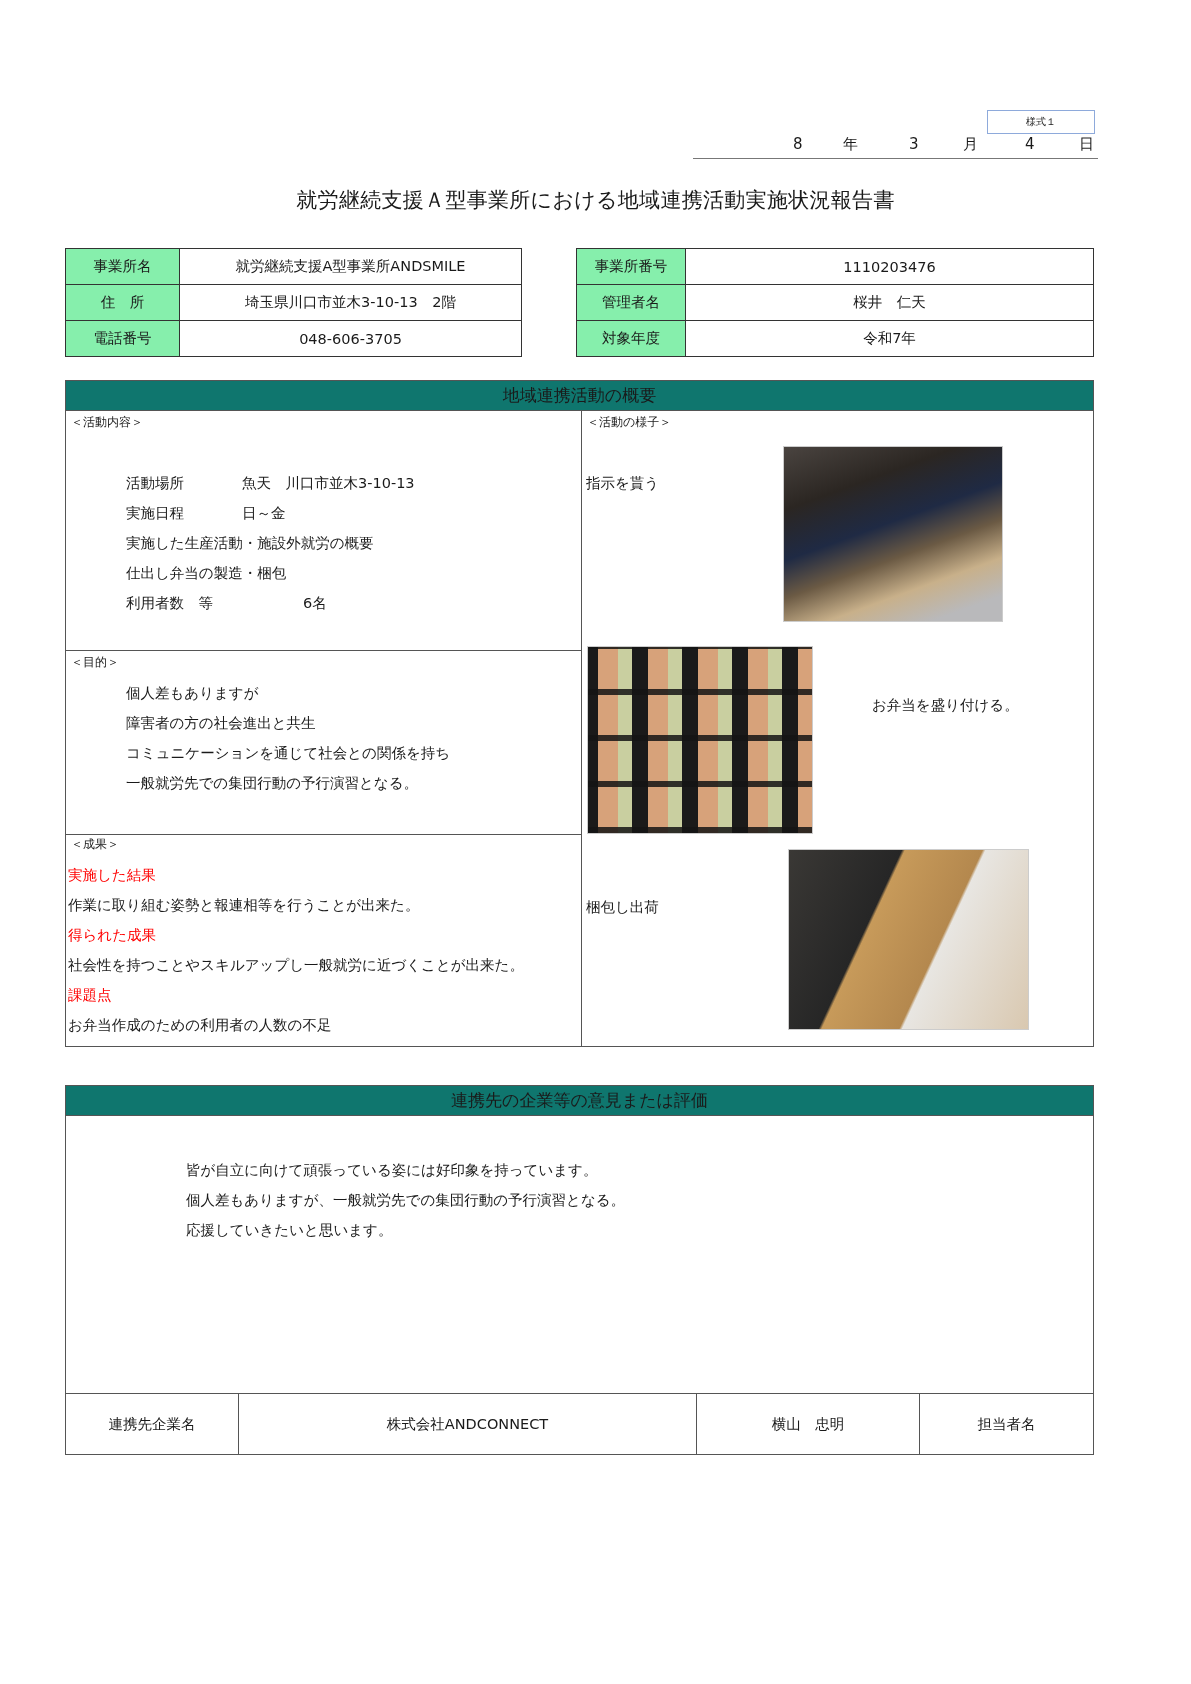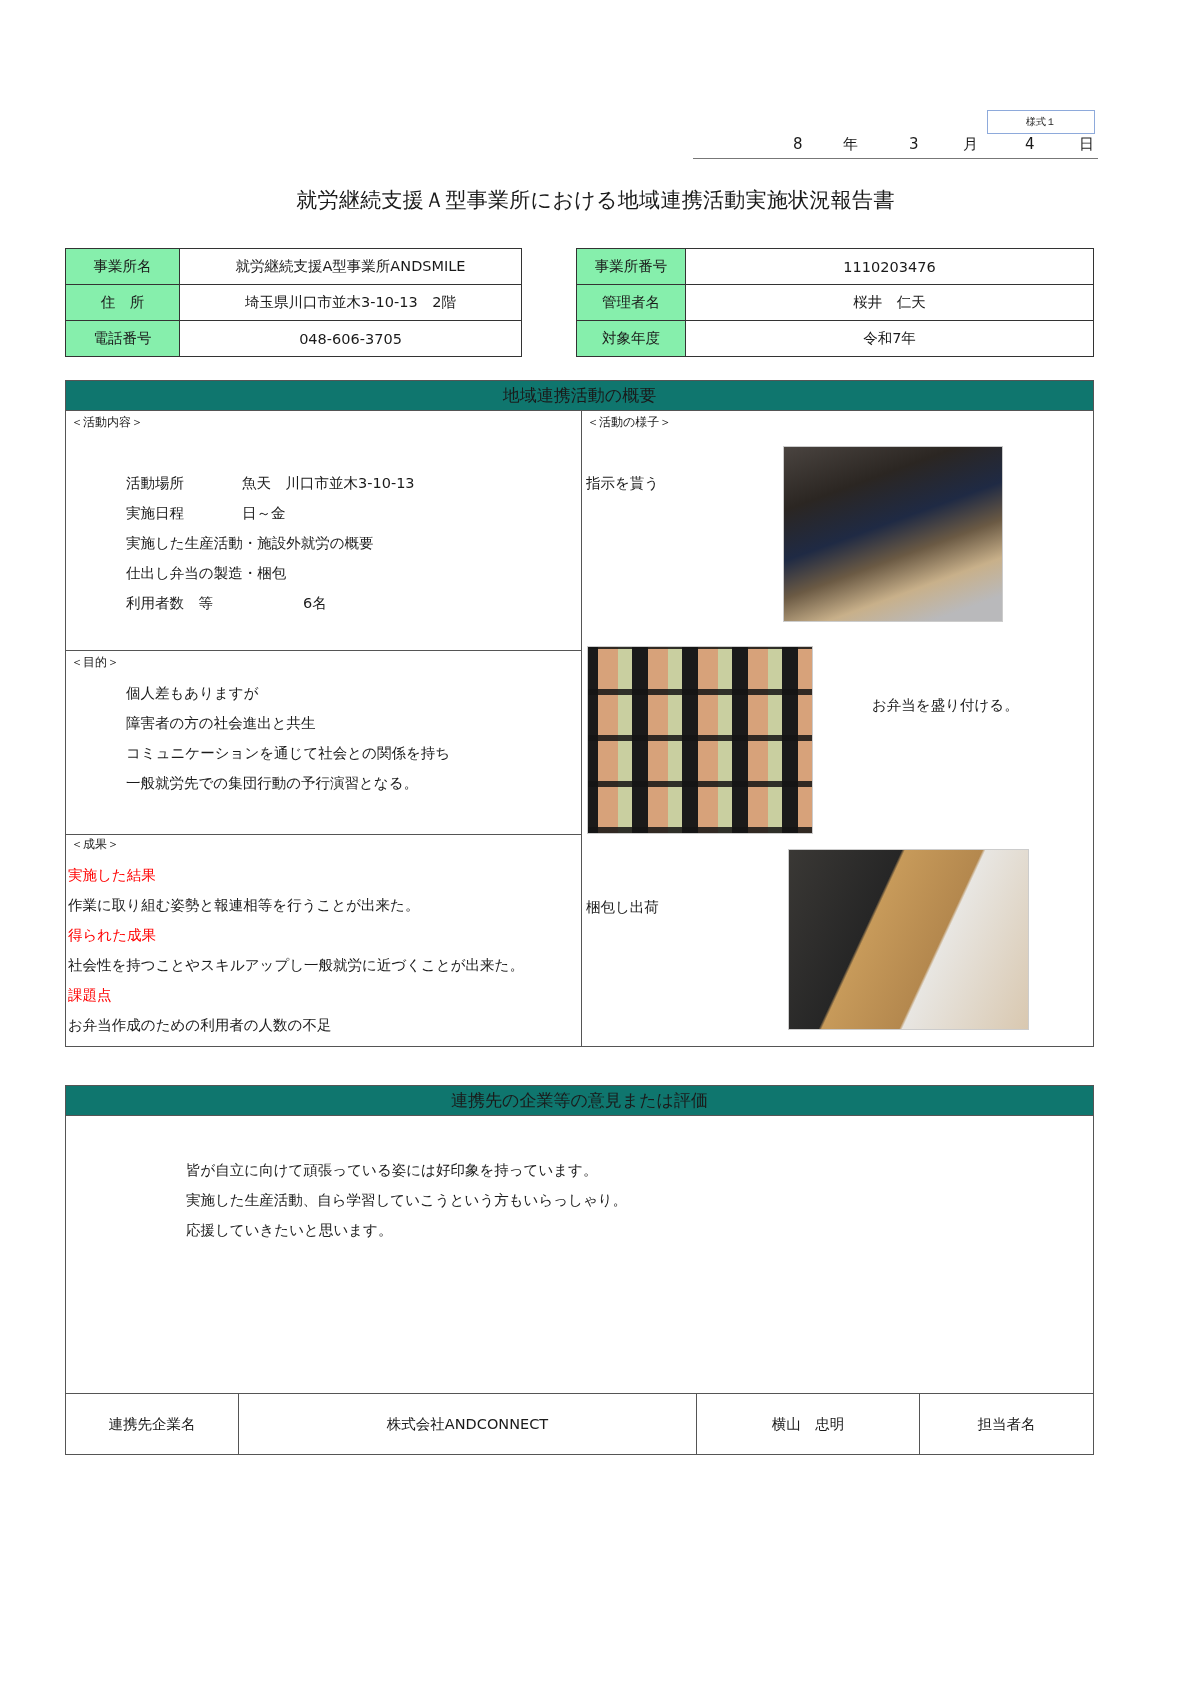--- a/index.html
+++ b/index.html
@@ -133,21 +133,21 @@
   <div class="photo photo2"></div>
   <div class="txt" style="left:806px; top:315px">お弁当を盛り付ける。</div>
 
   <div class="txt" style="left:520px; top:517px">梱包し出荷</div>
   <div class="photo photo3"></div>
 </div>
 
 <div class="sec sec2">
   <div class="sec-head">連携先の企業等の意見または評価</div>
   <div class="txt" style="left:120px; top:75px">皆が自立に向けて頑張っている姿には好印象を持っています。</div>
-  <div class="txt" style="left:120px; top:105px">実施した生産活動、自ら学習していこうという方もいらっしゃり。</div>
+  <div class="txt" style="left:120px; top:105px">個人差もありますが、一般就労先での集団行動の予行演習となる。</div>
   <div class="txt" style="left:120px; top:135px">応援していきたいと思います。</div>
 
   <div class="footer-row">
     <div style="width:173px">連携先企業名</div>
     <div style="width:458px">株式会社ANDCONNECT</div>
     <div style="flex:1">横山　忠明</div>
     <div style="width:173px">担当者名</div>
   </div>
 </div>
 

